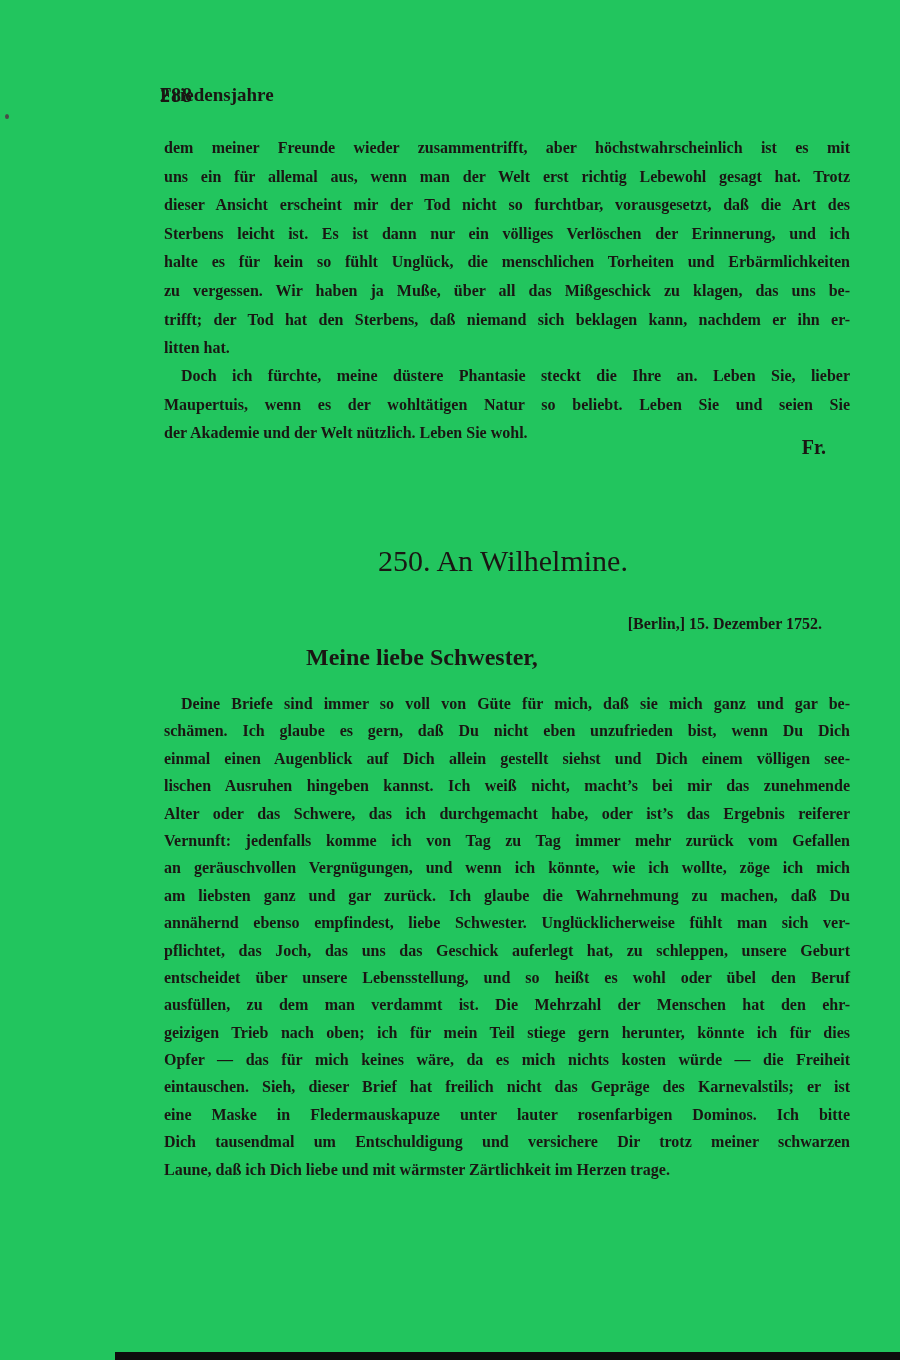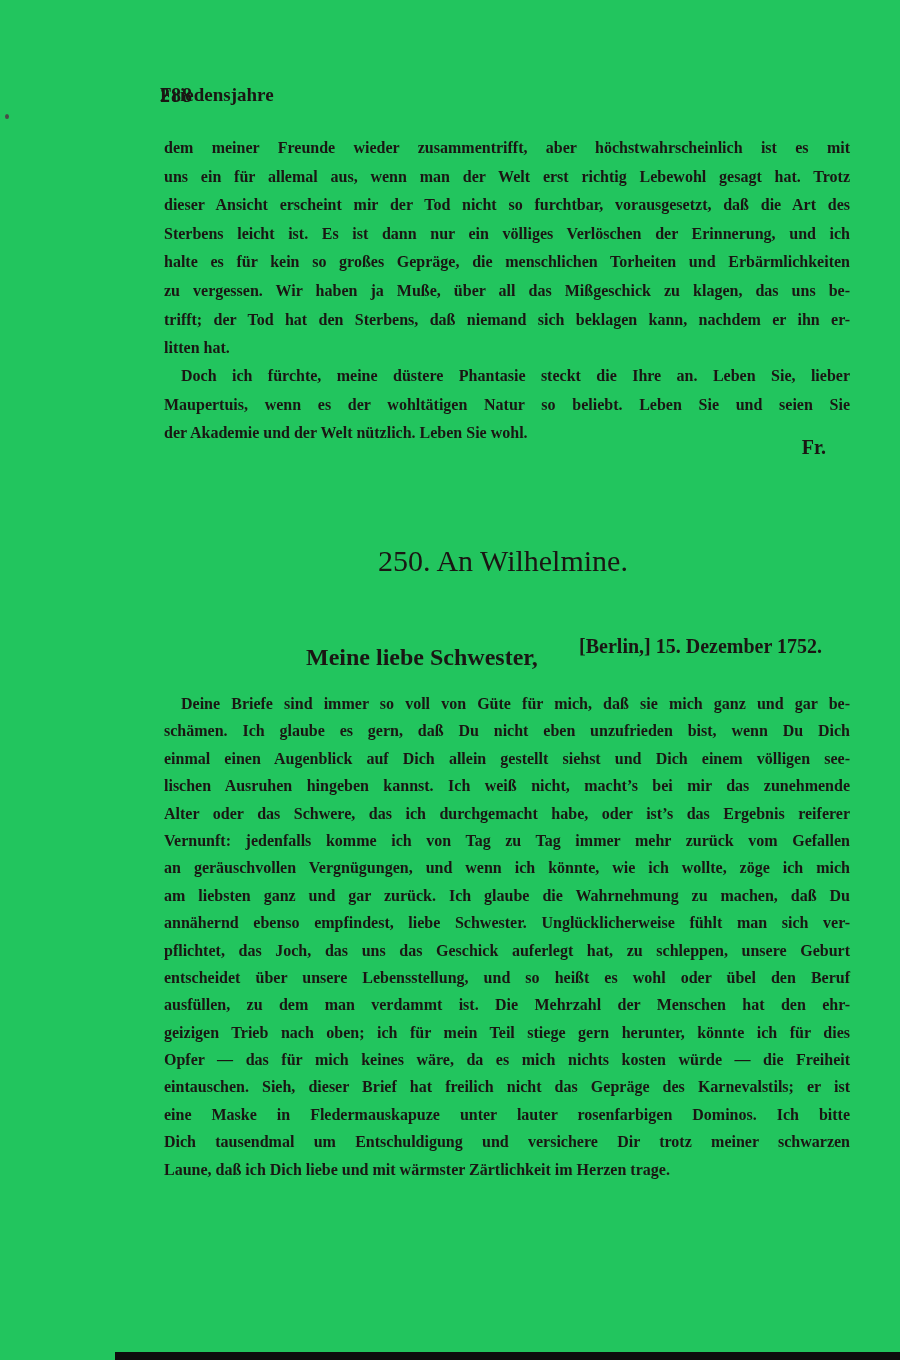--- a/index.html
+++ b/index.html
@@ -31,22 +31,22 @@
 
   .signature { position: absolute; top: 436px; left: 160px; width: 686px; text-align: right; padding-right: 0; box-sizing: border-box; }
   .signature .sig-text { display: inline-block; margin-right: 20px; font-size: 20px; font-weight: bold; }
 
   .letter-heading {
     position: absolute; top: 544px; left: 160px; width: 686px;
     text-align: center; font-size: 30px; font-weight: normal;
   }
   .letter-dateline {
     position: absolute; top: 615px; left: 160px; width: 686px;
-    text-align: right; font-size: 20px; font-weight: bold;
-    box-sizing: border-box; padding-right: 24px; margin-top: 20px;
+    text-align: right; font-size: 16px; font-weight: bold;
+    box-sizing: border-box; padding-right: 24px;
   }
   .letter-salutation {
     position: absolute; top: 644px; left: 160px; width: 686px;
     font-size: 24px; font-weight: bold;
     box-sizing: border-box; padding-left: 146px;
   }
   .block-body { top: 690px; }
   .block-body .line { line-height: 27.4px; height: 27.4px; }
 
   .scan-bar { position: absolute; left: 115px; right: 0; top: 1352px; height: 8px; background: #0d0d0d; }
@@ -60,21 +60,21 @@
   <div class="header-row">
     <span class="page-number">288</span>
     <span class="running-title">Friedensjahre</span>
   </div>
 
   <div class="text-block block-p1">
     <span class="line">dem meiner Freunde wieder zusammentrifft, aber höchstwahrscheinlich ist es mit</span>
     <span class="line">uns ein für allemal aus, wenn man der Welt erst richtig Lebewohl gesagt hat. Trotz</span>
     <span class="line">dieser Ansicht erscheint mir der Tod nicht so furchtbar, vorausgesetzt, daß die Art des</span>
     <span class="line">Sterbens leicht ist. Es ist dann nur ein völliges Verlöschen der Erinnerung, und ich</span>
-    <span class="line">halte es für kein so großes Gepräge, die menschlichen Torheiten und Erbärmlichkeiten</span>
+    <span class="line">halte es für kein so fühlt Unglück, die menschlichen Torheiten und Erbärmlichkeiten</span>
     <span class="line">zu vergessen. Wir haben ja Muße, über all das Mißgeschick zu klagen, das uns be-</span>
     <span class="line">trifft; der Tod hat den Sterbens, daß niemand sich beklagen kann, nachdem er ihn er-</span>
     <span class="line end">litten hat.</span>
   </div>
 
   <div class="text-block block-p2">
     <span class="line indent">Doch ich fürchte, meine düstere Phantasie steckt die Ihre an. Leben Sie, lieber</span>
     <span class="line">Maupertuis, wenn es der wohltätigen Natur so beliebt. Leben Sie und seien Sie</span>
     <span class="line end">der Akademie und der Welt nützlich. Leben Sie wohl.</span>
   </div>

